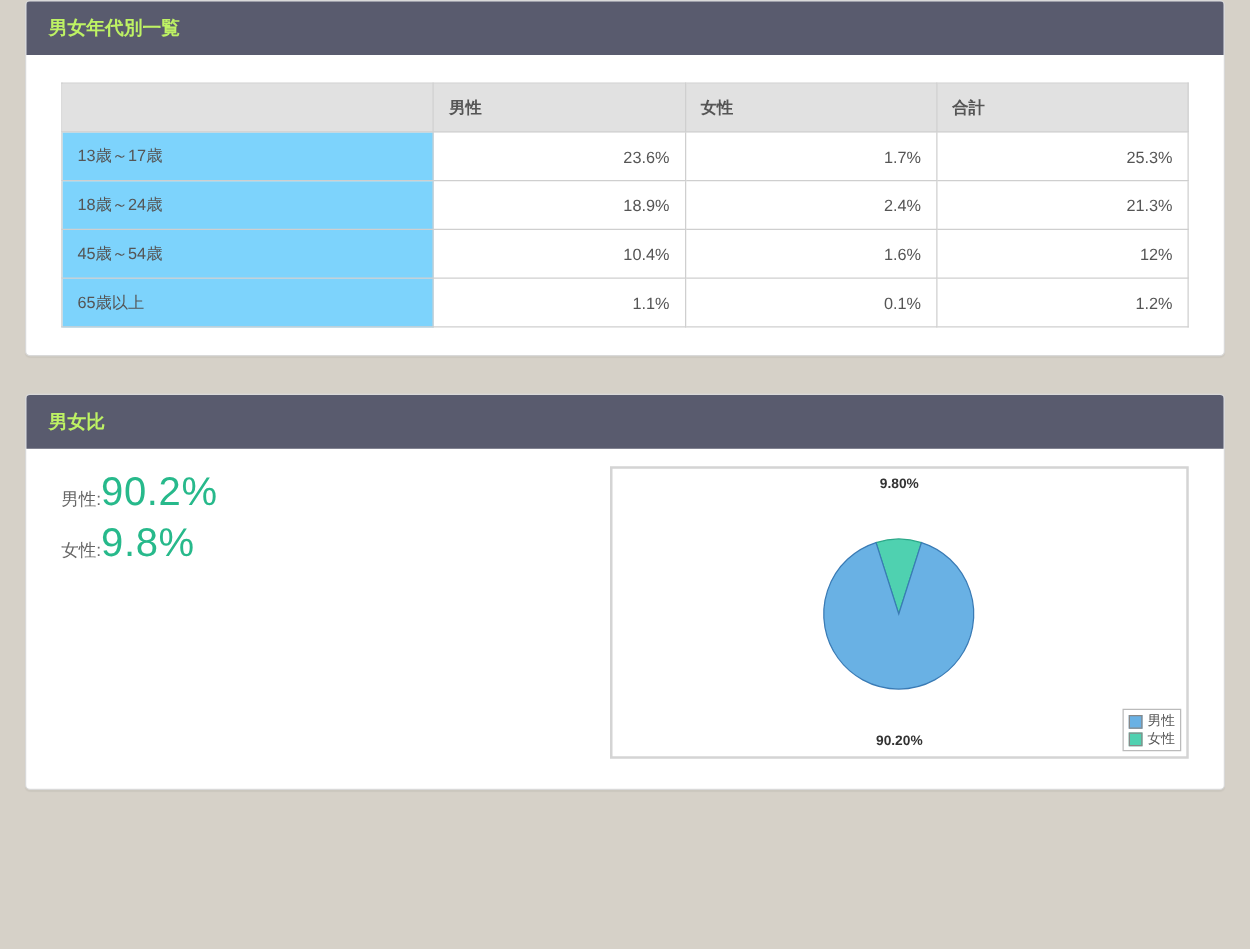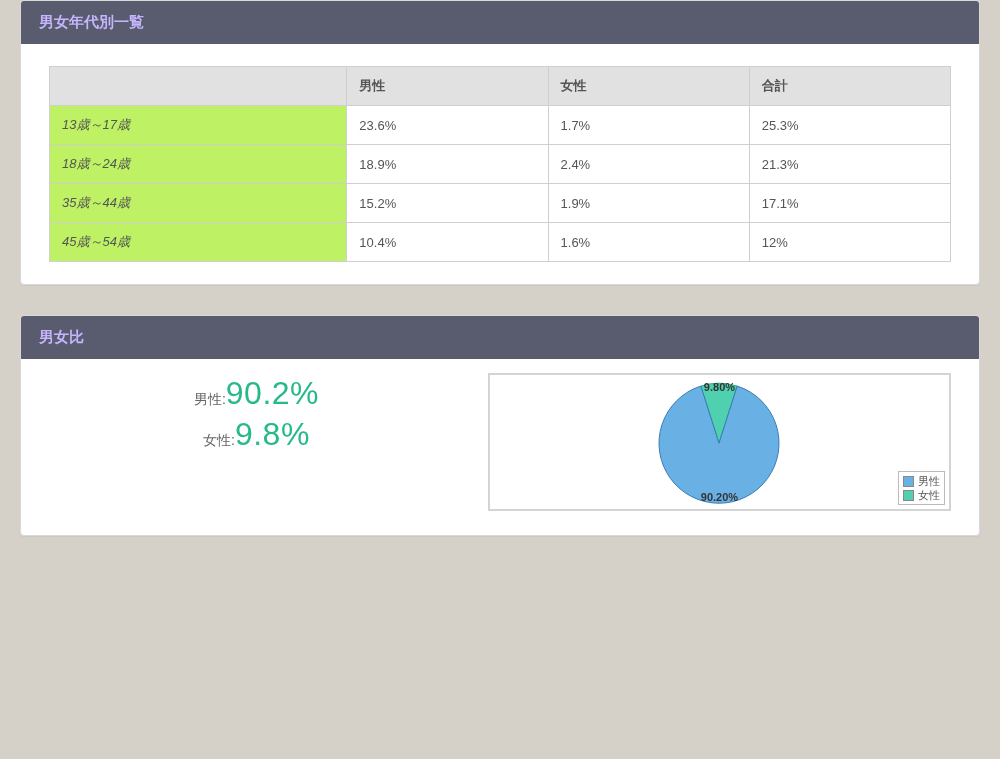--- a/index.html
+++ b/index.html
@@ -17,21 +17,21 @@
   .panel {
     background: #fff;
     border: 1px solid #d9d9d9;
     border-radius: 4px;
     overflow: hidden;
     margin-bottom: 30px;
     box-shadow: 0 1px 1px rgba(0,0,0,0.05);
   }
   .panel-header {
     background: #595b6e;
-    color: #c4b5fd;
+    color: #bef264;
     font-weight: bold;
     padding: 12px 18px;
     font-size: 15px;
   }
   .panel-body {
     padding: 22px 28px;
   }
   table.datatable {
     width: 100%;
     border-collapse: collapse;
@@ -43,60 +43,59 @@
     font-weight: normal;
     text-align: left;
     background: #fff;
   }
   table.datatable th {
     background: #e1e1e1;
     color: #555;
     font-weight: bold;
   }
   table.datatable td.val {
-    text-align: left;
+    text-align: right;
   }
   table.datatable .rowlabel {
-    background: #bef264;
+    background: #7dd3fc;
     color: #555;
     font-weight: normal;
-    font-style: italic;
   }
   
   .ratio-body {
     display: flex;
     gap: 24px;
     padding: 14px 28px 24px 28px;
   }
   .ratio-left {
     width: 46%;
   }
   .ratio-right {
     flex: 1;
   }
   .ratio-row {
     display: flex;
     align-items: baseline;
-    justify-content: center;
+    justify-content: flex-start;
     padding: 2px 0;
   }
   .ratio-label {
     color: #666;
     font-size: 14px;
   }
   .ratio-value {
     color: #27b98b;
     font-size: 32px;
     font-weight: normal;
     letter-spacing: 0.5px;
   }
   .chart-box {
     border: 2px solid #d4d4d4;
     position: relative;
-    height: 138px;
+    height: 234px;
     width: 100%;
     background: #fff;
   }
   .legend {
     position: absolute;
     right: 4px;
     bottom: 4px;
     border: 1px solid #bbb;
     background: #fff;
     font-size: 11px;
@@ -153,30 +152,30 @@
               <td class="val">1.7%</td>
               <td class="val">25.3%</td>
             </tr>
             <tr>
               <td class="rowlabel">18歳～24歳</td>
               <td class="val">18.9%</td>
               <td class="val">2.4%</td>
               <td class="val">21.3%</td>
             </tr>
             <tr>
-              <td class="rowlabel">35歳～44歳</td>
-              <td class="val">15.2%</td>
-              <td class="val">1.9%</td>
-              <td class="val">17.1%</td>
-            </tr>
-            <tr>
               <td class="rowlabel">45歳～54歳</td>
               <td class="val">10.4%</td>
               <td class="val">1.6%</td>
               <td class="val">12%</td>
+            </tr>
+            <tr>
+              <td class="rowlabel">65歳以上</td>
+              <td class="val">1.1%</td>
+              <td class="val">0.1%</td>
+              <td class="val">1.2%</td>
             </tr>
           </tbody>
       </table>
     </div>
   </div>
 
   <div class="panel">
     <div class="panel-header">男女比</div>
     <div class="ratio-body">
 

